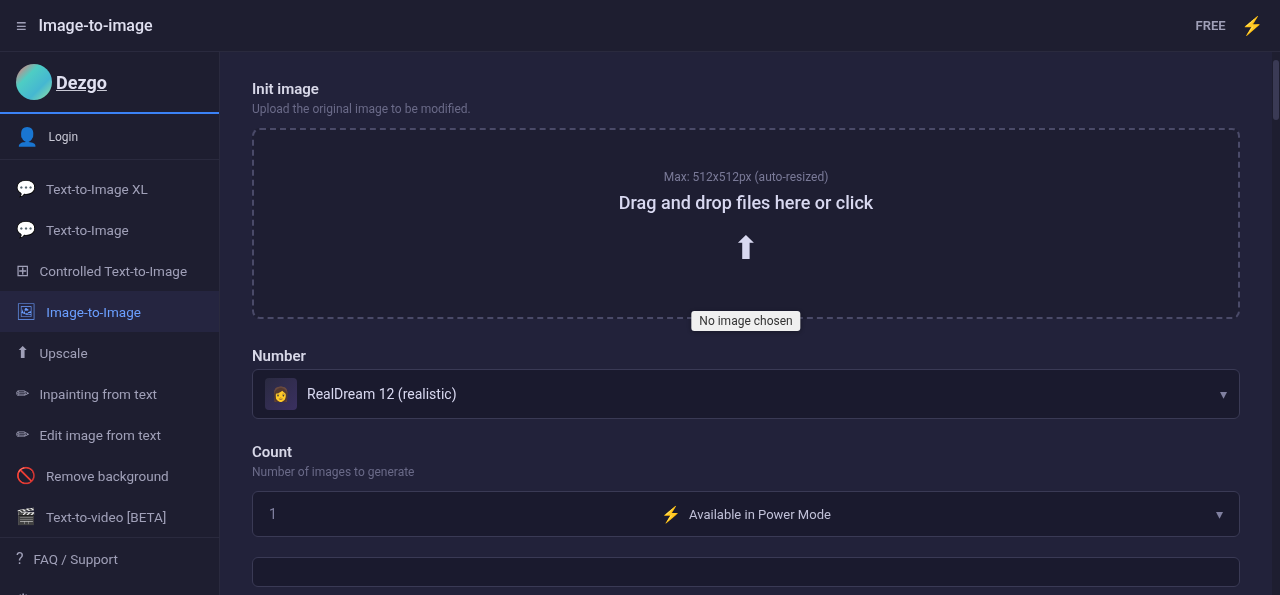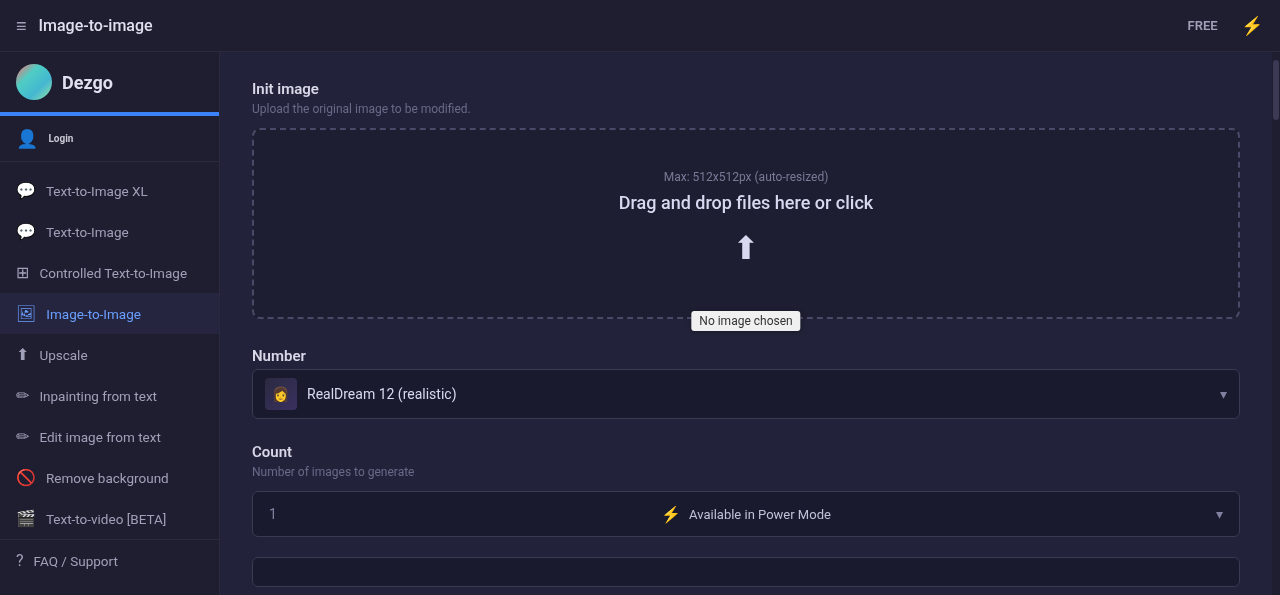--- a/index.html
+++ b/index.html
@@ -36,21 +36,21 @@
       cursor: pointer;
     }
     .page-title {
       font-size: 16px;
       color: #e0e0f0;
       font-weight: 500;
     }
     .topbar-right {
       display: flex;
       align-items: center;
-      gap: 24px;
+      gap: 16px;
       text-align: right;
     }
     .free-badge {
       color: #a0a0b8;
       font-size: 13px;
       font-weight: 600;
     }
     .lightning-icon {
       color: #e0e0f0;
       font-size: 18px;
@@ -69,23 +69,24 @@
       background: #1e1e30;
       border-right: 1px solid #2a2a3e;
       display: flex;
       flex-direction: column;
       overflow-y: auto;
       flex-shrink: 0;
     }
     .sidebar-logo {
       display: flex;
       align-items: center;
-      gap: 10px;
+      gap: 4px;
       padding: 12px 16px;
-      border-bottom: 4px solid #3b82f6;
+      border-bottom: 2px solid #3b82f6;
+      text-decoration: underline;
     }
     .logo-circle {
       width: 36px;
       height: 36px;
       border-radius: 50%;
       background: linear-gradient(135deg, #ff6b6b, #4ecdc4, #45b7d1, #96e6a1);
       flex-shrink: 0;
     }
     .logo-text {
       font-size: 18px;
@@ -94,21 +95,21 @@
     }
     .sidebar-login {
       display: flex;
       align-items: center;
       gap: 10px;
       padding: 12px 16px;
       cursor: pointer;
       border-bottom: 1px solid #2a2a3e;
     }
     .user-icon { color: #a0a0b8; font-size: 18px; }
-    .sidebar-login-text { font-size: 10px; color: #c8c8d4; font-weight: bold; }
+    .sidebar-login-text { font-size: 12px; color: #c8c8d4; }
 
     .sidebar-divider {
       height: 1px;
       background: #2a2a3e;
       margin: 4px 0;
     }
     .sidebar-item {
       display: flex;
       align-items: center;
       gap: 10px;

